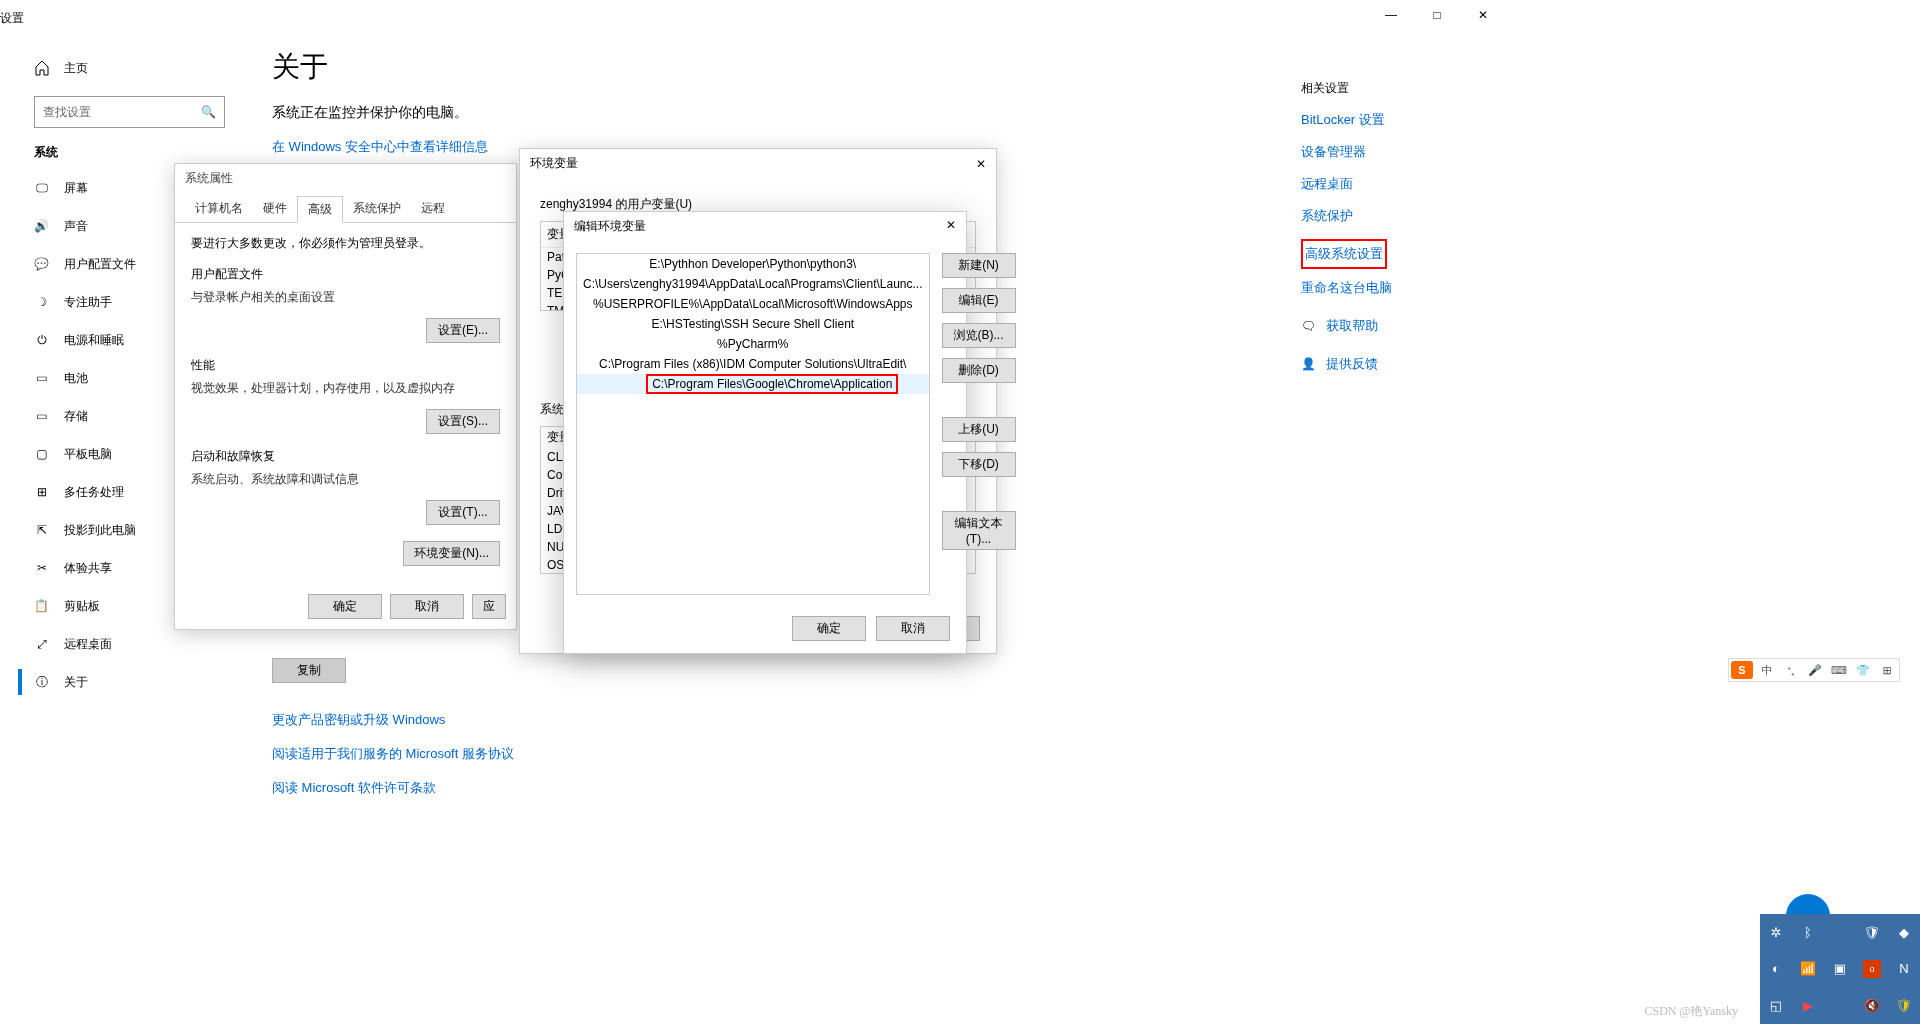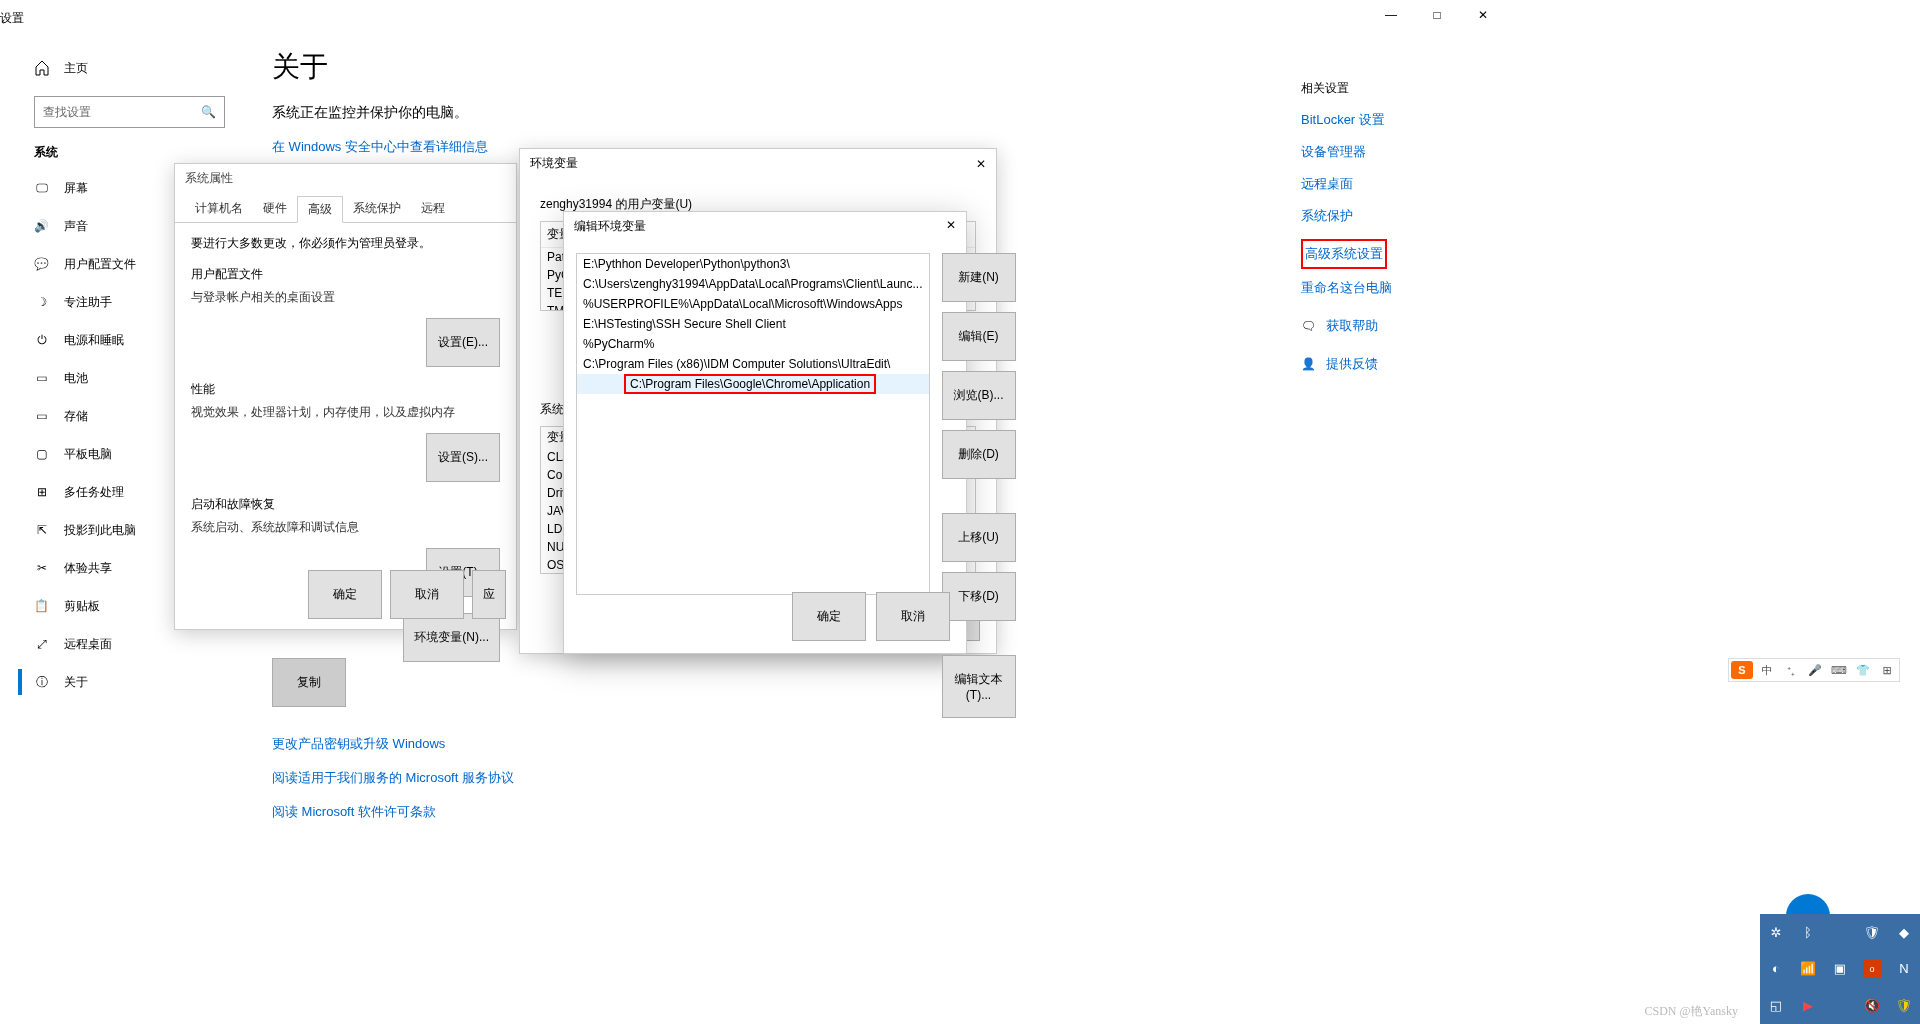--- a/index.html
+++ b/index.html
@@ -33,37 +33,37 @@
 .sysprops{position:absolute;left:174px;top:163px;width:343px;height:467px;background:#fff;border:1px solid #ccc;box-shadow:0 4px 20px rgba(0,0,0,0.2);}
 .sysprops .dlg-title{padding:6px 10px;font-size:12px;color:#444;}
 .tabs{display:flex;border-bottom:1px solid #ccc;padding:0 10px;margin-top:2px;}
 .tab{padding:4px 10px;font-size:12px;color:#333;position:relative;top:1px;}
 .tab.active{border:1px solid #ccc;border-bottom:1px solid #fff;background:#fff;}
 .sysprops-body{padding:12px 16px;}
 .group{margin-top:14px;}
 .group-title{font-size:12px;margin-bottom:6px;}
 .group-desc{font-size:12px;color:#333;margin-bottom:12px;}
 .group-btn-row{text-align:right;}
-.stdbtn{display:inline-block;border:1px solid #adadad;background:#e1e1e1;padding:15px 10px;font-size:12px;min-width:74px;text-align:center;}
+.stdbtn{display:inline-block;border:1px solid #adadad;background:#e1e1e1;padding:3px 10px;font-size:12px;min-width:74px;text-align:center;}
 .dlg-footer{position:absolute;bottom:10px;right:10px;display:flex;gap:8px;}
 
 .envvar{position:absolute;left:519px;top:148px;width:478px;height:506px;background:#fff;border:1px solid #ccc;box-shadow:0 4px 20px rgba(0,0,0,0.2);}
 .envvar .dlg-title{padding:6px 10px;display:flex;justify-content:space-between;align-items:center;}
 .envvar-body{padding:10px 20px;}
 .section-hdr{font-size:12px;margin:8px 0;}
 .list-table{border:1px solid #ccc;height:128px;overflow:hidden;}
 .list-header{display:flex;background:#fff;border-bottom:1px solid #eee;}
 .list-header-cell{padding:4px 6px;font-size:12px;border-right:1px solid #eee;}
 .list-row{display:flex;}
 .list-cell{padding:2px 6px;font-size:12px;white-space:nowrap;overflow:hidden;}
 
 .editenv{position:absolute;left:563px;top:211px;width:404px;height:443px;background:#fff;border:1px solid #ccc;box-shadow:0 8px 30px rgba(0,0,0,0.25);}
 .editenv .dlg-title{padding:6px 10px;display:flex;justify-content:space-between;}
 .editenv-body{padding:12px;display:flex;gap:12px;}
-.path-list{flex:1;border:1px solid #ccc;height:342px;background:#fff;}
+.path-list{flex:1;border:1px solid #ccc;height:342px;background:#fff;text-align:center;}
 .path-item{padding:3px 6px;font-size:12px;white-space:nowrap;overflow:hidden;}
 .path-item.selected{background:#e5f3ff;padding-left:45px;}
 .red-box{border:2px solid red;padding:1px 4px;margin:-1px 2px;}
 .side-btns{display:flex;flex-direction:column;gap:10px;width:80px;}
 .editenv-footer{position:absolute;bottom:12px;right:16px;display:flex;gap:10px;}
 
 .ime-bar{position:absolute;right:20px;top:658px;display:flex;align-items:center;gap:4px;background:#fff;border:1px solid #ddd;padding:2px;}
 .ime-item{width:20px;height:18px;display:flex;align-items:center;justify-content:center;font-size:11px;color:#555;}
 .sogou{background:#ff6a00;color:#fff;font-weight:bold;border-radius:3px;width:22px;}
 .watermark{position:absolute;right:182px;bottom:4px;color:#bbb;font-size:12px;font-family:Liberation Serif, serif;}

